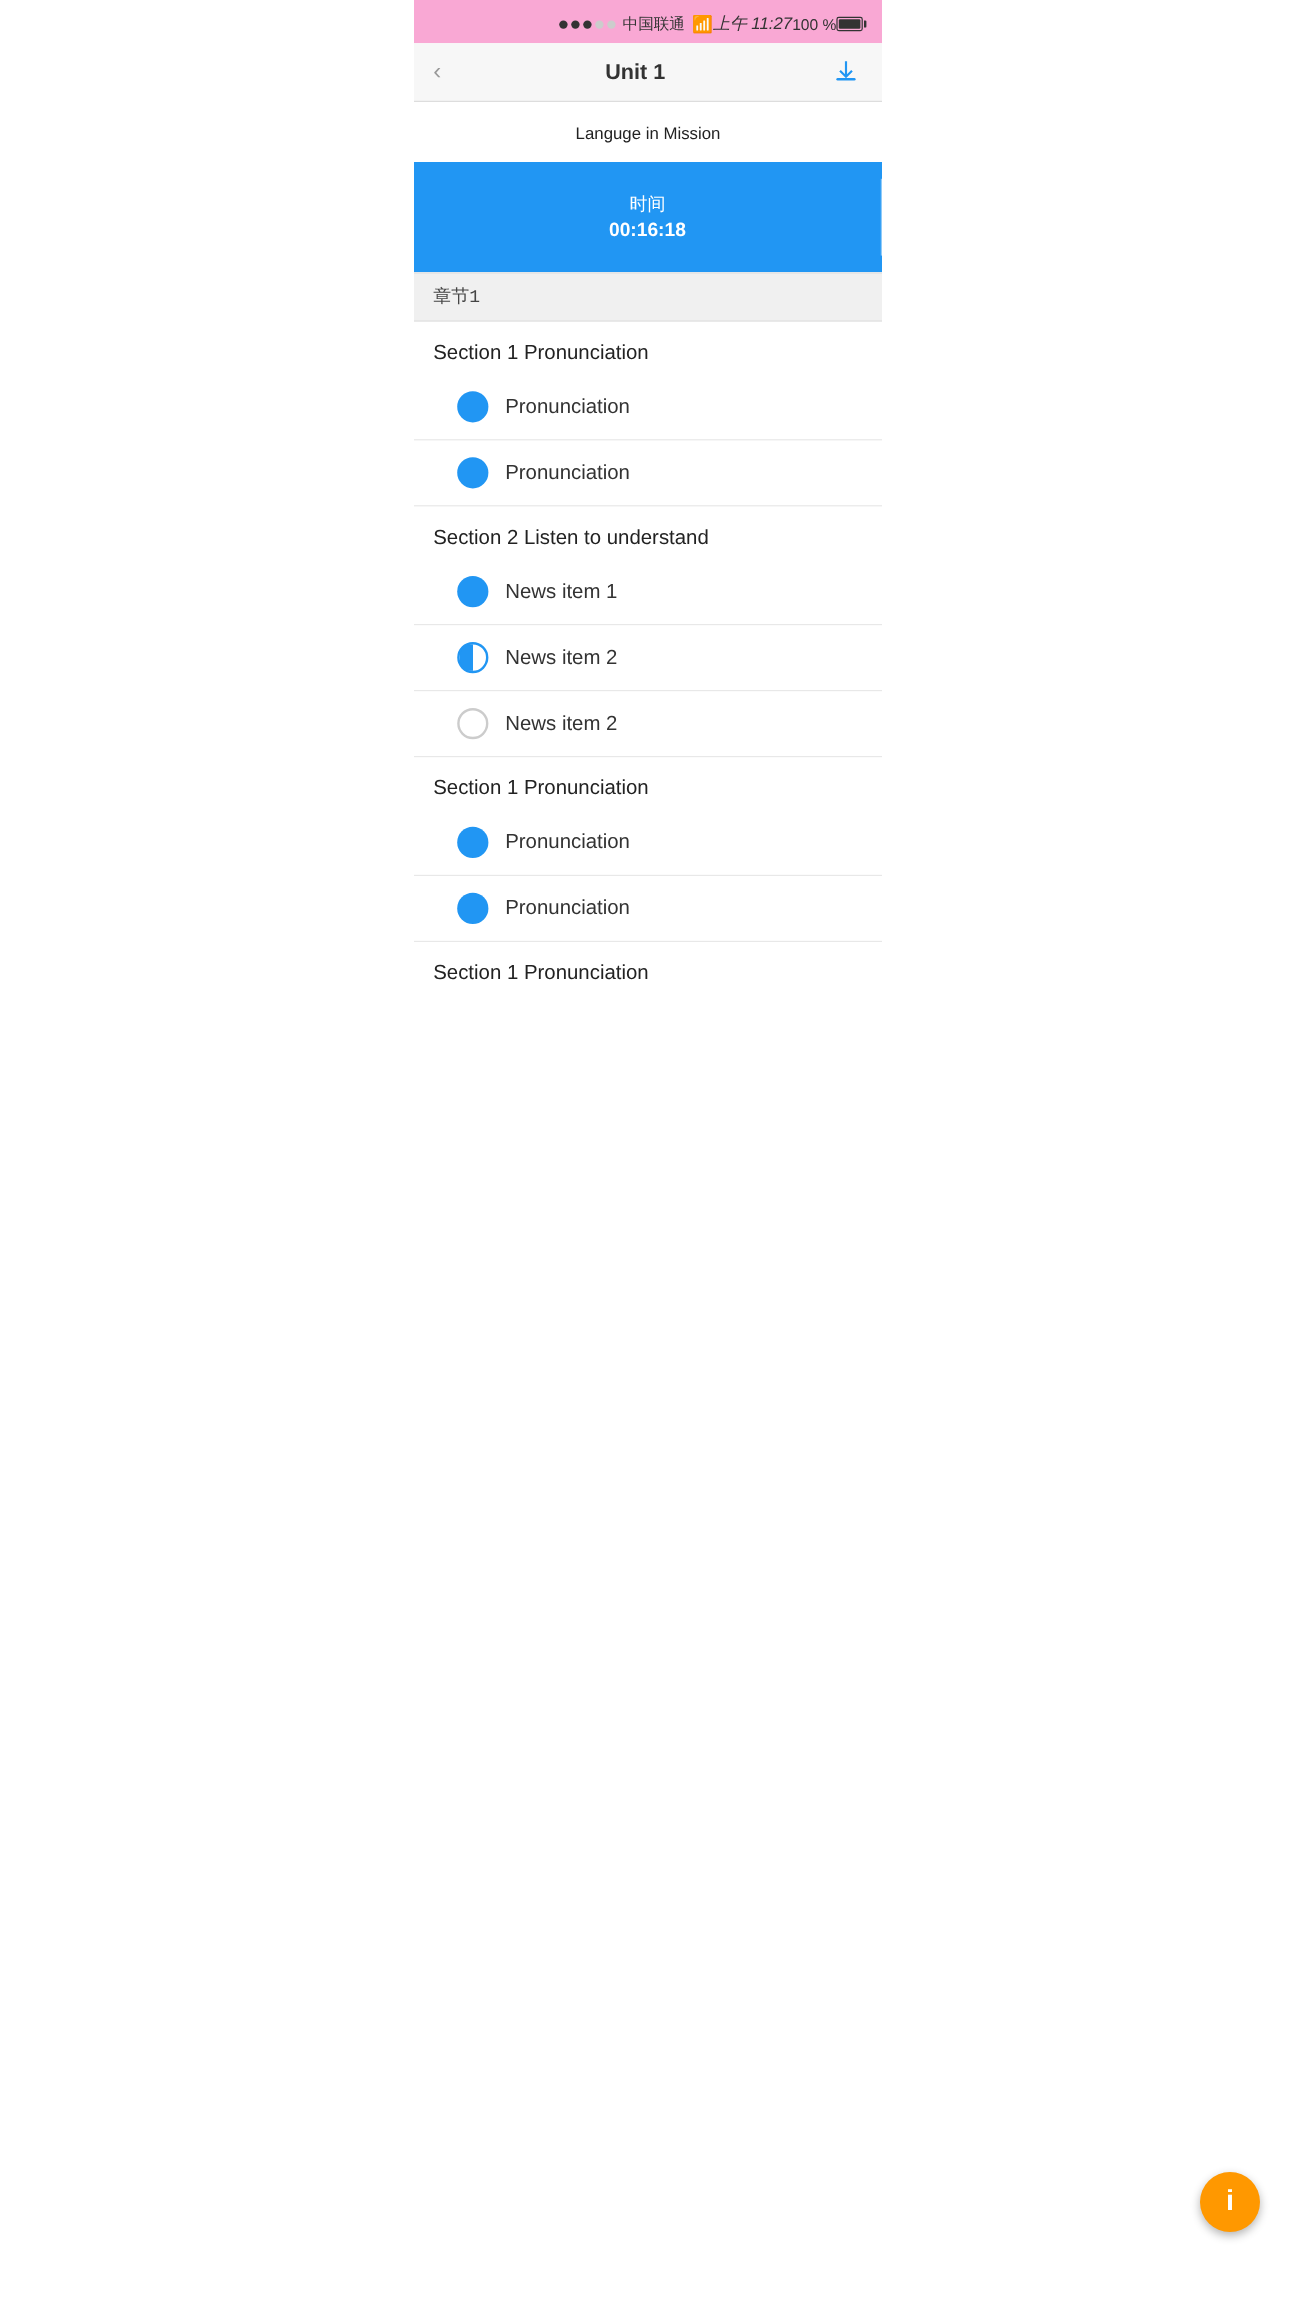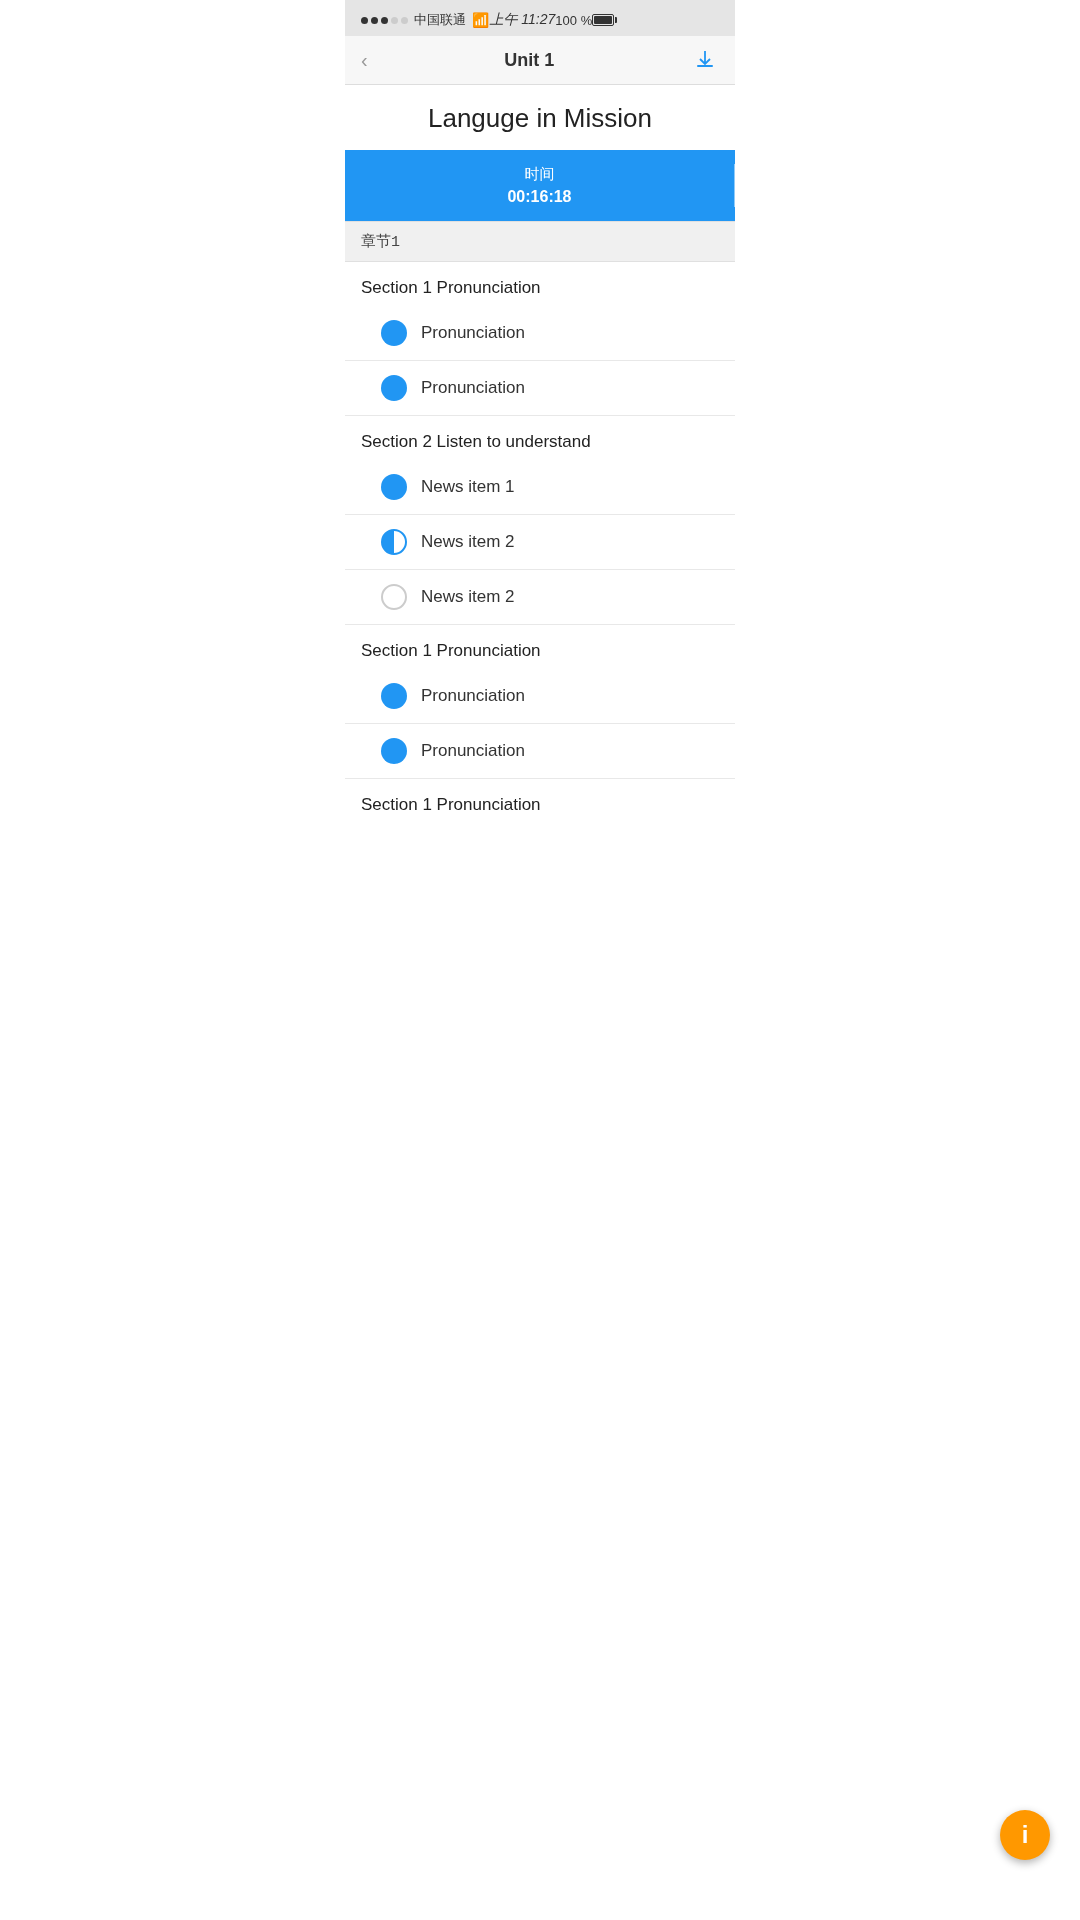--- a/index.html
+++ b/index.html
@@ -10,24 +10,24 @@
       background: #fff;
       width: 390px;
       max-width: 390px;
       margin: 0 auto;
       position: relative;
     }
 
     
     .status-bar {
       display: flex;
-      justify-content: flex-start;
+      justify-content: flex-end;
       align-items: center;
       padding: 8px 16px 4px;
-      background: #e5e5e5;
+      background: #f9a8d4;
       height: 36px;
     }
     .status-left {
       display: flex;
       align-items: center;
       gap: 6px;
       font-size: 13px;
       color: #333;
     }
     .signal-dots {
@@ -102,33 +102,33 @@
       display: flex; align-items: center; justify-content: center;
       cursor: pointer;
     }
     .download-svg {
       width: 24px; height: 24px;
     }
 
     
     .page-title {
       text-align: center;
-      font-size: 26px;
+      font-size: 14px;
       font-weight: 400;
       color: #222;
       padding: 18px 16px 16px;
       background: #fff;
     }
 
     
     .stats-banner {
       background: #2196F3;
       display: flex;
       align-items: stretch;
-      height: 71px;
+      height: 92px;
     }
     .stat-item {
       flex: 1;
       display: flex;
       flex-direction: column;
       align-items: center;
       justify-content: center;
       color: #fff;
     }
     .stat-label {

